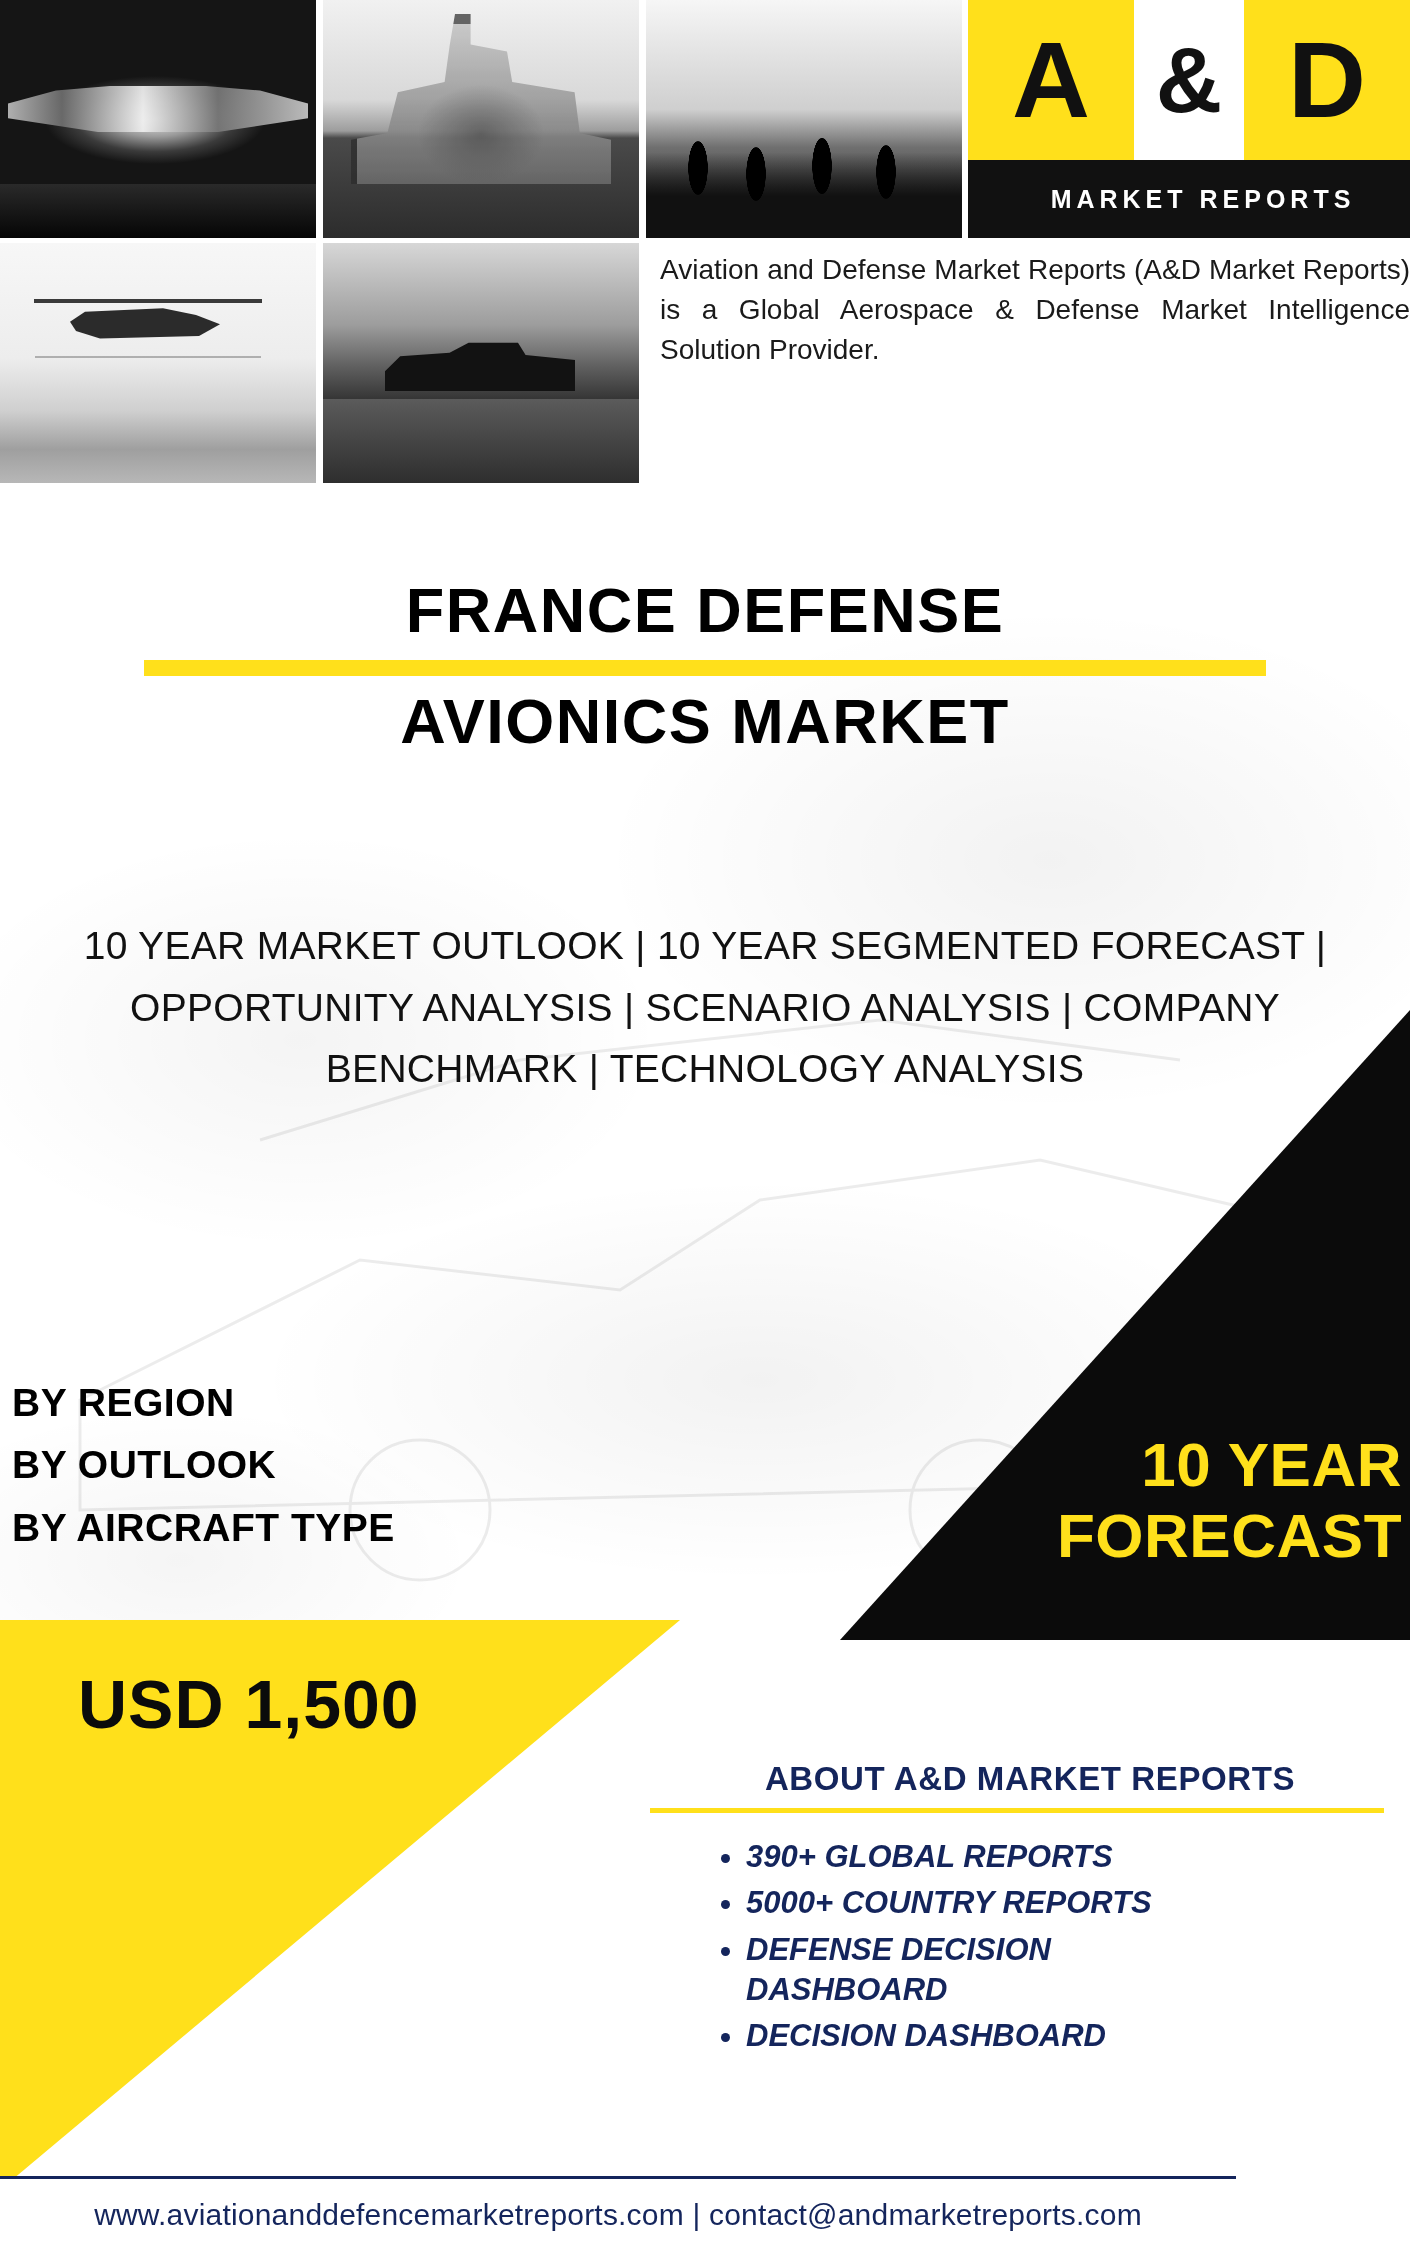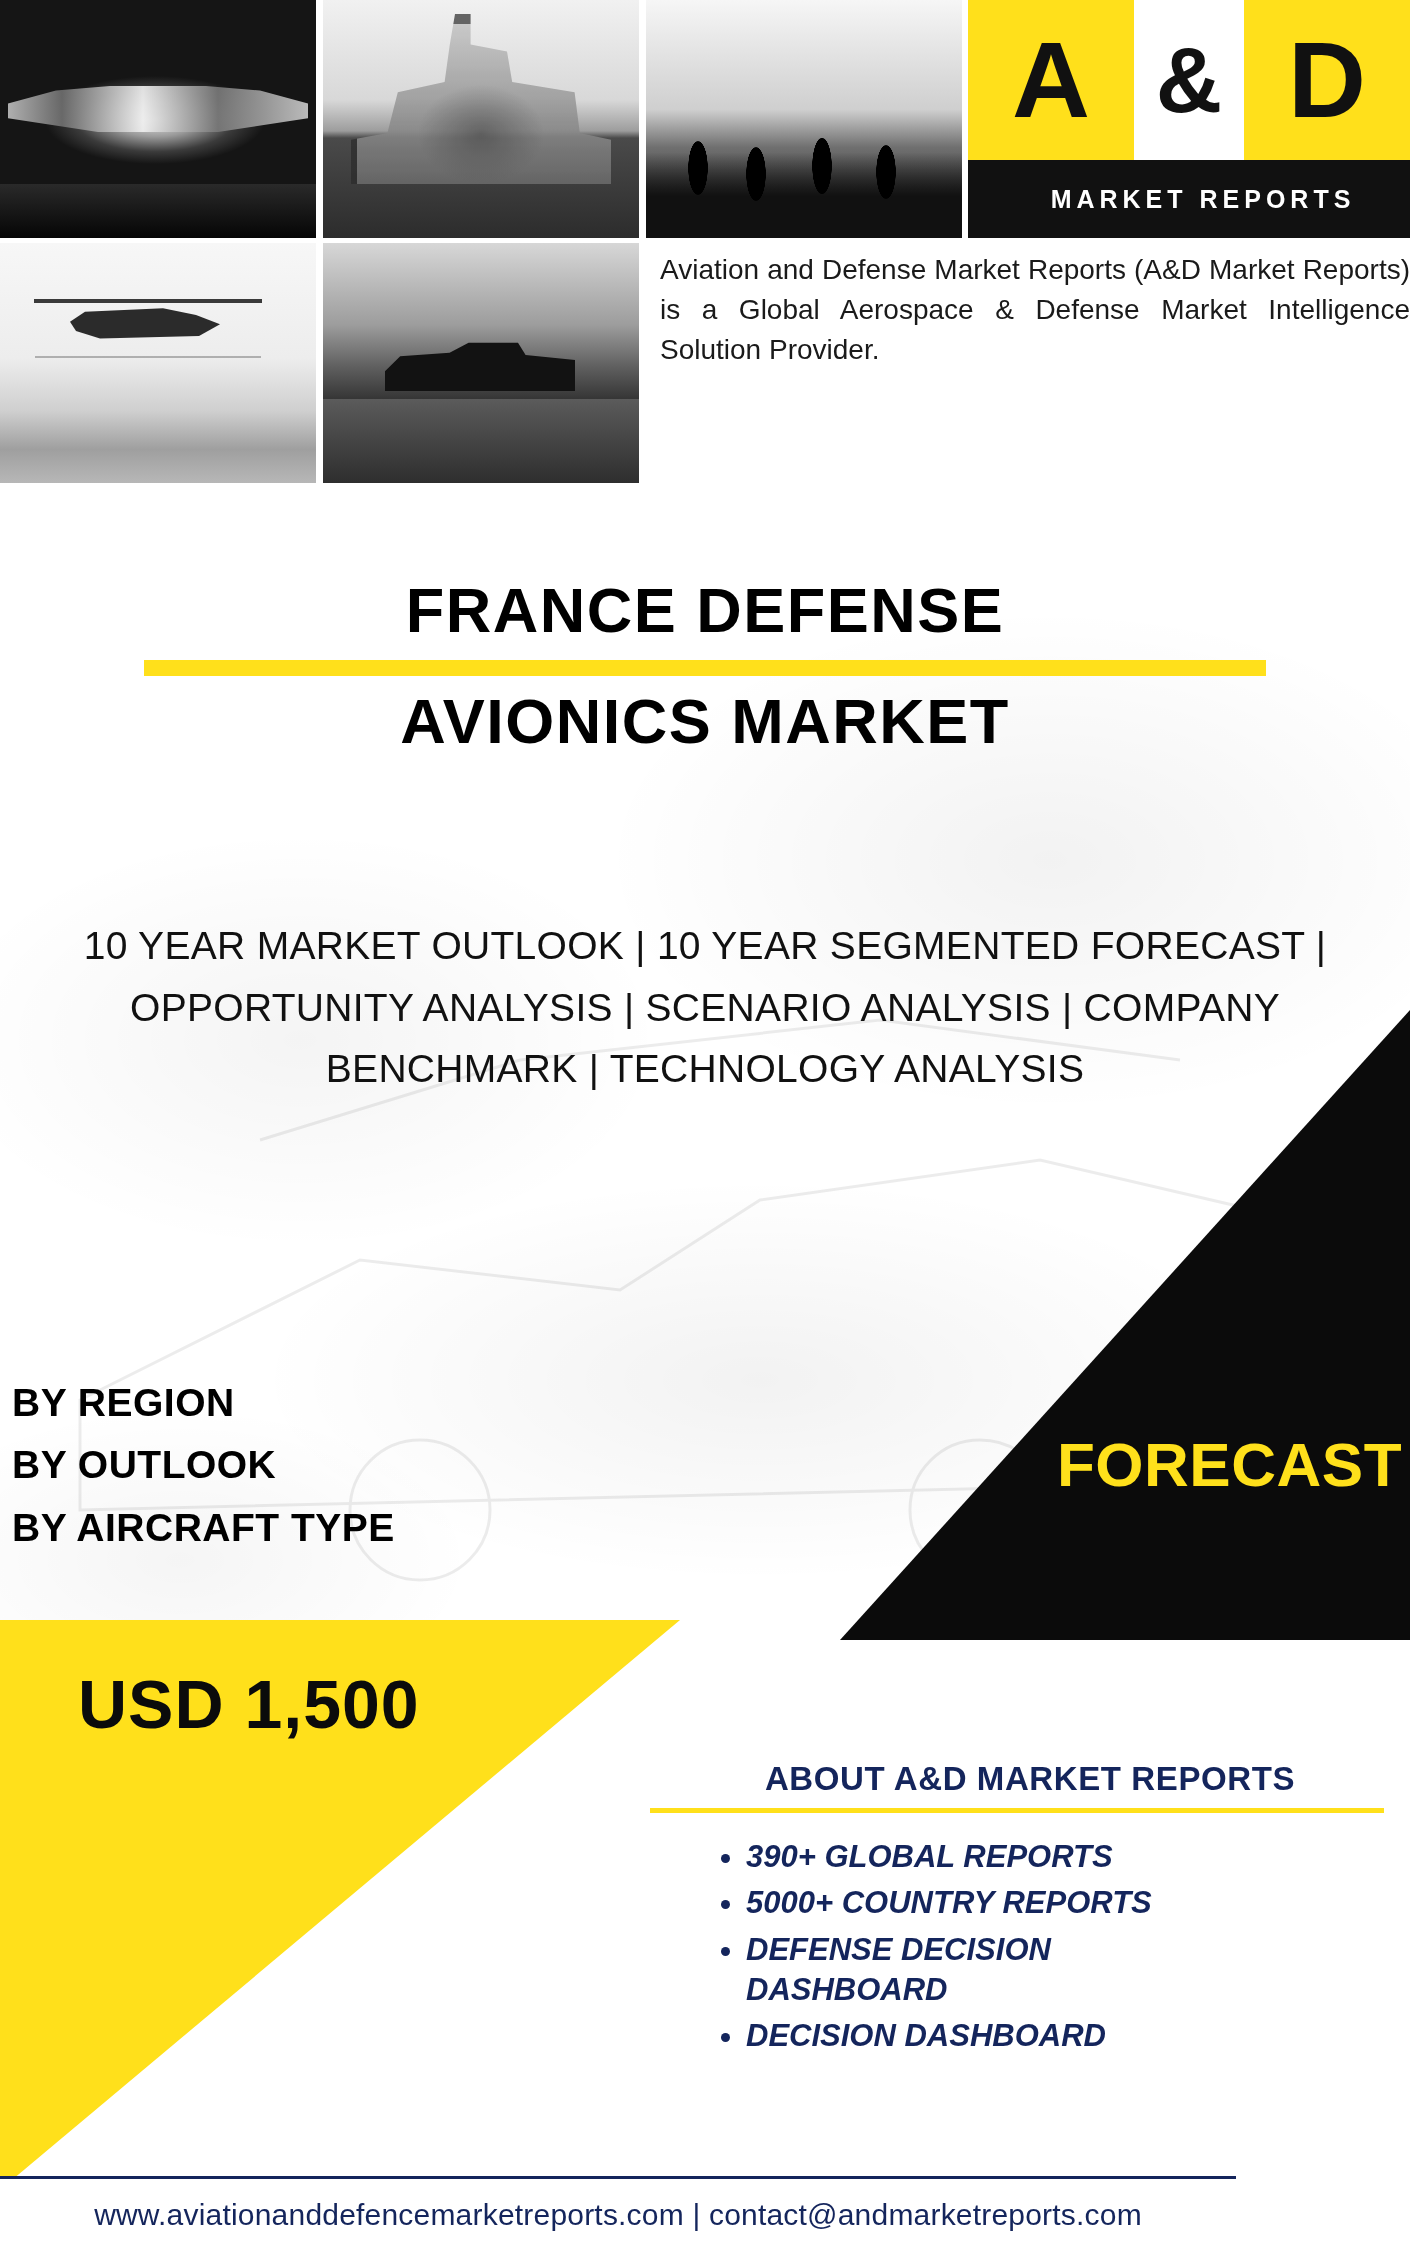--- a/index.html
+++ b/index.html
@@ -359,20 +359,21 @@
     <div class="title-rule"></div>
     <div class="title-line">AVIONICS MARKET</div>
   </div>
 
   <div class="subtitle">10 YEAR MARKET OUTLOOK | 10 YEAR SEGMENTED FORECAST | OPPORTUNITY ANALYSIS | SCENARIO ANALYSIS | COMPANY BENCHMARK | TECHNOLOGY ANALYSIS</div>
 
   <div class="wedge-black"></div>
   <div class="wedge-yellow"></div>
 
   <div class="forecast-box">
+    <div>10 YEAR</div>
     <div>FORECAST</div>
   </div>
 
   <div class="bylines">
     <div>BY REGION</div>
     <div>BY OUTLOOK</div>
     <div>BY AIRCRAFT TYPE</div>
   </div>
 
   <div class="price">USD 1,500</div>

